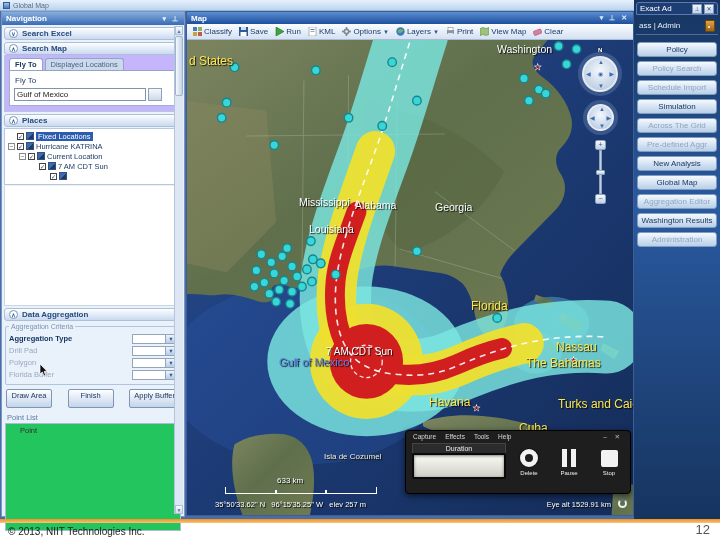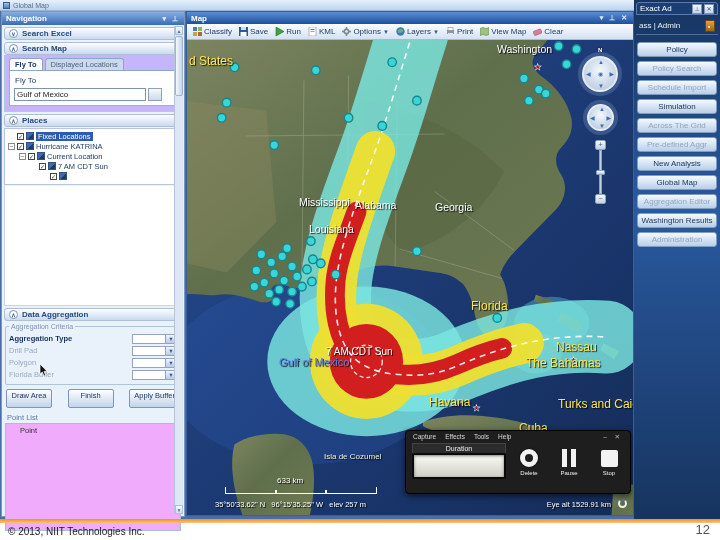--- a/index.html
+++ b/index.html
@@ -57,21 +57,21 @@
   .alabel.disabled { color:#9aa9c0; }
   .alabel.enabled { color:#16355f; font-weight:bold; }
   .combo { display:flex; }
   .combo .cfield { width:34px; height:10px; background:#fff; border:1px solid #93a5bd; }
   .combo .cbtn { width:11px; height:10px; background:linear-gradient(#eef4fb,#b9cde6);
     border:1px solid #93a5bd; border-left:none; font-size:5.5px; color:#2f5a92; text-align:center; line-height:9px; }
   #agg-buttons { display:flex; justify-content:space-between; margin:4px 4px 0 4px; }
   #agg-buttons .btn { min-width:46px; height:19px; border:1px solid #7e95b4; border-radius:2px;
     background:linear-gradient(#fdfeff,#c3d4ea); font-size:7.5px; color:#16355f; text-align:center; line-height:12px; padding:0 4px; }
   #point-list-label { margin:5px 0 1px 5px; font-size:7.5px; color:#5f7aa0; }
-  #point-list { margin:0 3px; height:108px; background:#f0abfc; border:1px solid #a9bcd4; overflow:hidden; }
+  #point-list { margin:0 3px; height:108px; background:#22c55e; border:1px solid #a9bcd4; overflow:hidden; }
   #point-list .pitem { padding:2px 0 0 14px; font-size:7.5px; color:#333; }
 
   #lp-scrollbar { position:absolute; right:1px; top:14px; width:9px; height:488px;
     background:#dde7f3; border-left:1px solid #b4c5db; font-size:5px; color:#56749c; }
   #lp-scrollbar .sarr { height:9px; text-align:center; line-height:9px; background:linear-gradient(#f7fafd,#cfdded); border:1px solid #aebfd6; }
   #lp-scrollbar .sthumb { position:absolute; left:0; top:10px; width:8px; height:60px;
     background:linear-gradient(90deg,#f4f8fc,#c2d3e8); border:1px solid #9fb4cf; border-radius:2px; }
   #lp-scrollbar .sarr.down { position:absolute; bottom:0; left:0; right:0; }
 
   #cursor-arrow { position:absolute; left:34px; top:178px; }

